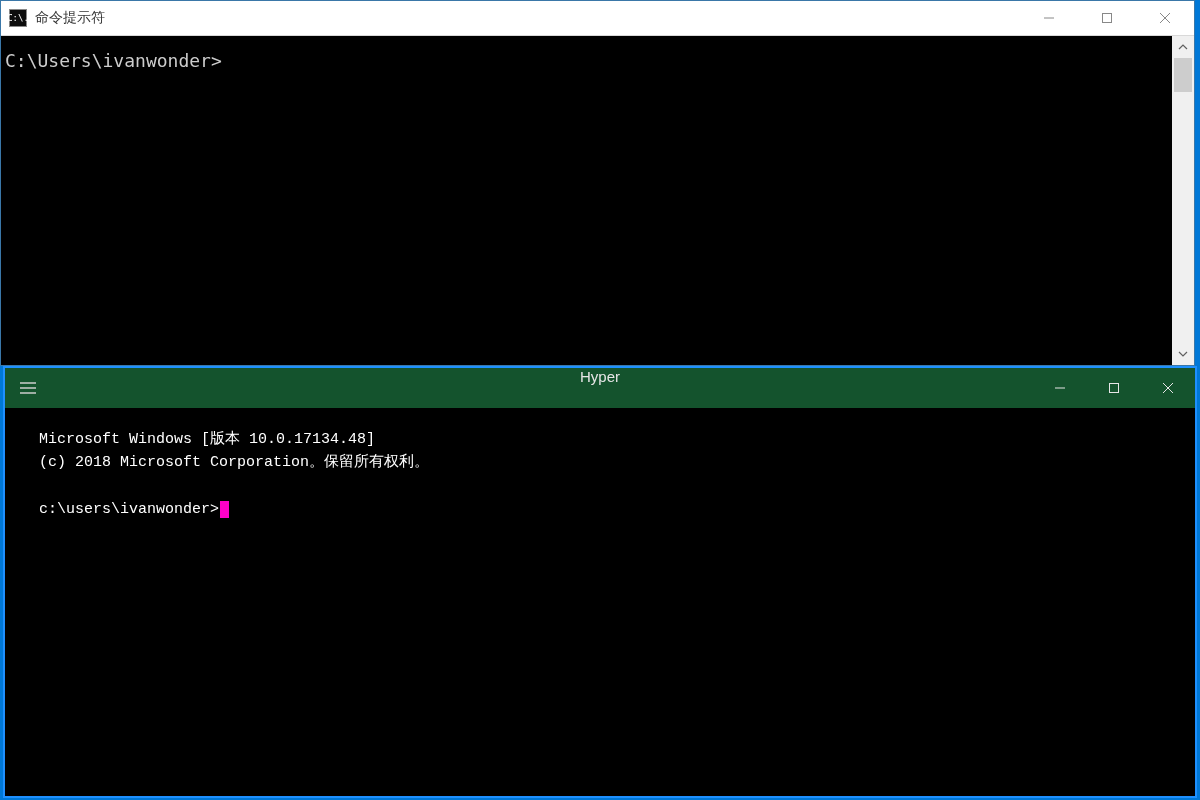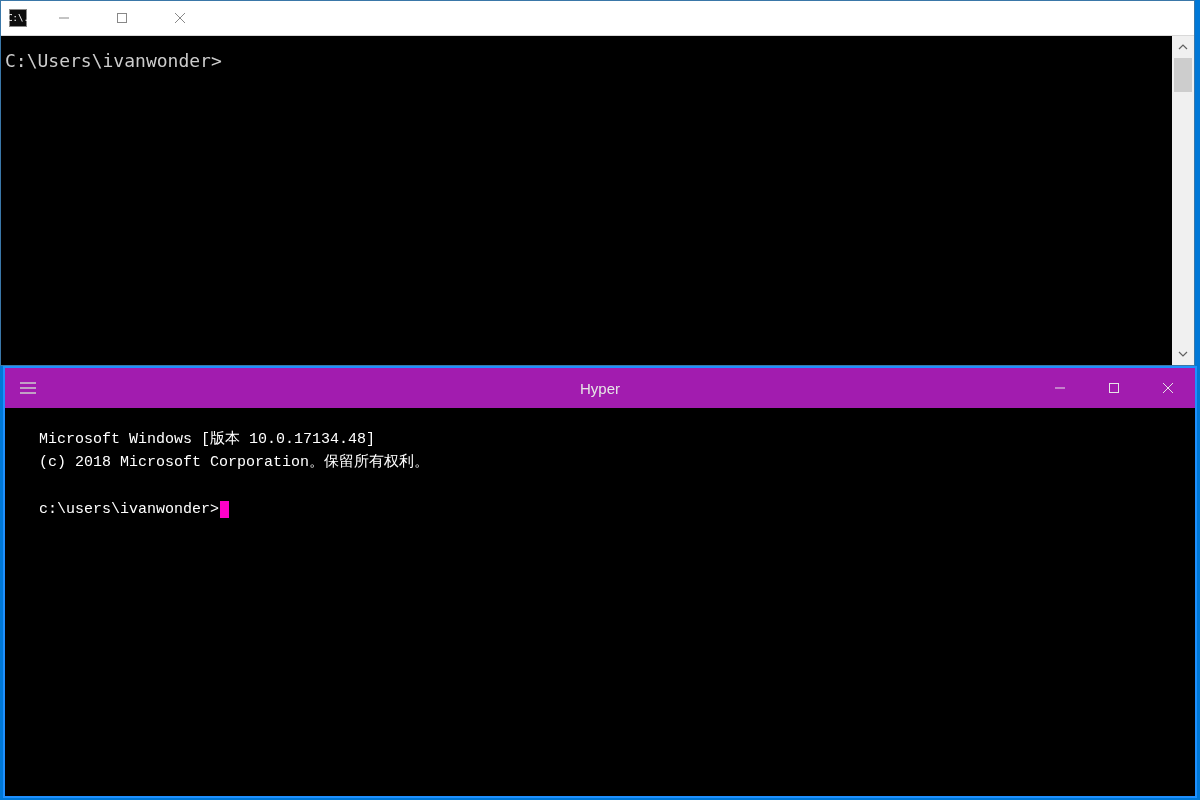--- a/index.html
+++ b/index.html
@@ -103,23 +103,22 @@
     position: absolute;
     left: 3px;
     top: 366px;
     width: 1194px;
     height: 432px;
     background: #000000;
     border: 2px solid #1e90ff;
   }
   .hyper-titlebar {
     height: 40px;
-    background: #a21caf;
-    display: flex;
-    align-items: center;
+    background: #14532d;
+    display: flex;
     position: relative;
   }
   .hyper-menu {
     width: 46px;
     height: 100%;
     display: flex;
     align-items: center;
     justify-content: center;
     color: #ccc;
   }
@@ -162,20 +161,21 @@
     vertical-align: text-bottom;
     margin-left: 1px;
   }
 </style>
 </head>
 <body>
 
 <div class="cmd-window">
   <div class="cmd-titlebar">
     <div class="cmd-icon">C:\.</div>
+    <div class="cmd-title">命令提示符</div>
     <div class="cmd-controls">
       <div class="cmd-btn">
         <svg viewBox="0 0 12 12">
             <line x1="1" y1="6" x2="11" y2="6" stroke="currentColor" stroke-width="1"></line>
           </svg>
       </div>
       <div class="cmd-btn">
         <svg viewBox="0 0 12 12">
             <rect x="1.5" y="1.5" width="9" height="9" fill="none" stroke="currentColor" stroke-width="1"></rect>
           </svg>

